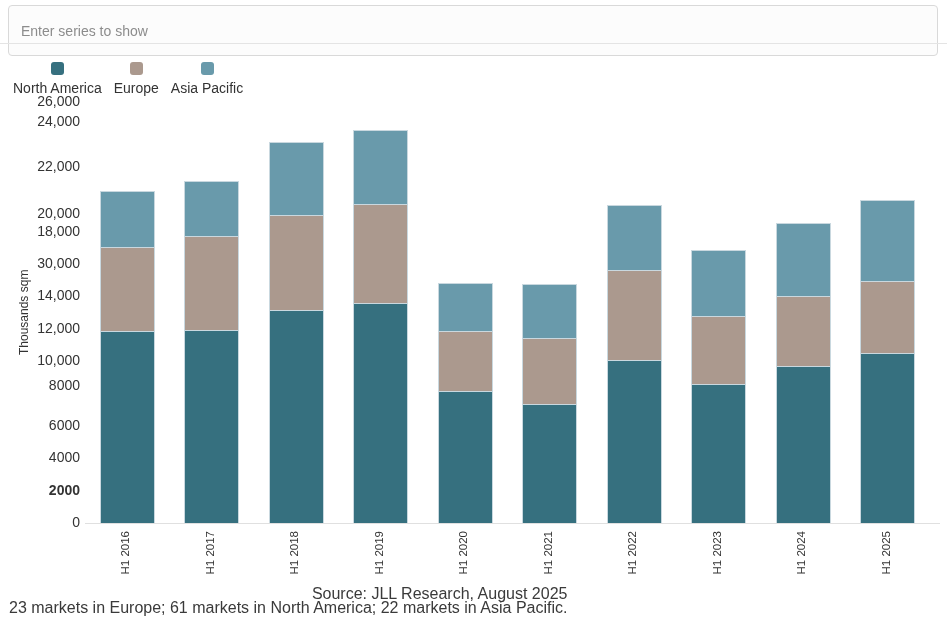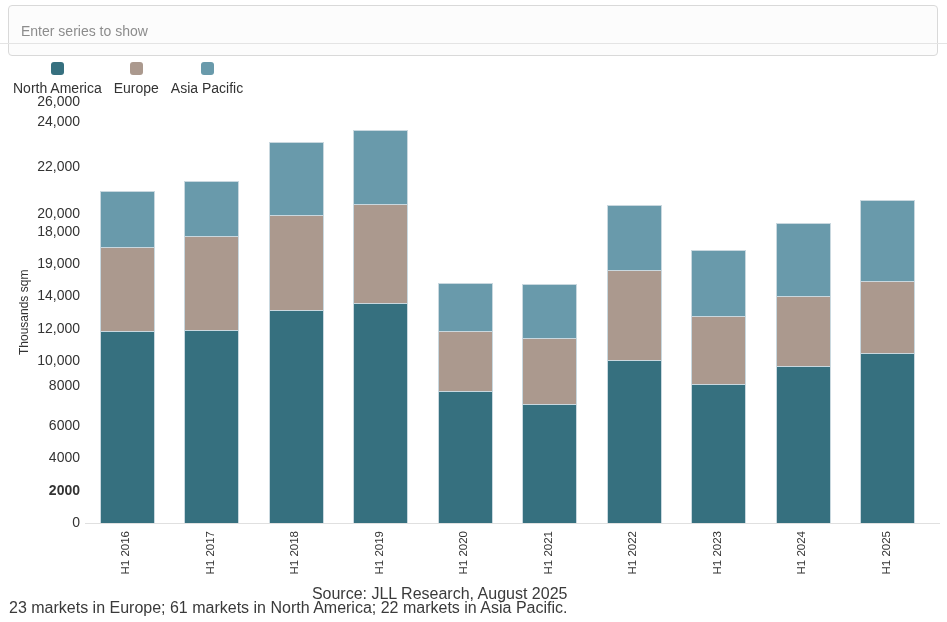--- a/index.html
+++ b/index.html
@@ -74,21 +74,21 @@
 <div class="chart" id="chart">
   <div class="ylabel">Thousands sqm</div>
 <div class="ytick" style="top: 516px;">0</div>
     <div class="ytick" style="top: 483.615px; font-weight: bold;">2000</div>
     <div class="ytick" style="top: 451.231px;">4000</div>
     <div class="ytick" style="top: 418.846px;">6000</div>
     <div class="ytick" style="top: 379px;">8000</div>
     <div class="ytick" style="top: 354.077px;">10,000</div>
     <div class="ytick" style="top: 321.692px;">12,000</div>
     <div class="ytick" style="top: 289.308px;">14,000</div>
-    <div class="ytick" style="top: 256.923px;">19,000</div>
+    <div class="ytick" style="top: 256.923px;">30,000</div>
     <div class="ytick" style="top: 224.538px;">18,000</div>
     <div class="ytick" style="top: 192.154px; margin-top: 15px;">20,000</div>
     <div class="ytick" style="top: 159.769px;">22,000</div>
     <div class="ytick" style="top: 115px;">24,000</div>
     <div class="ytick" style="top: 95px;">26,000</div>
     <div class="baseline" style="left: 85px; top: 523px; width: 855px; background: rgb(224, 224, 224);"></div>
     <div class="bar-col" style="left: 99.75px; bottom: 99px; width: 55px;">
       <div class="bar-seg" style="height: 55.9px; background: rgb(105, 154, 171); border-color: rgb(201, 216, 223);"></div>
       <div class="bar-seg" style="height: 84.2px; background: rgb(171, 153, 142); border-color: rgb(201, 216, 223);"></div>
       <div class="bar-seg" style="height: 191.9px; background: rgb(54, 112, 127); border-color: rgb(201, 216, 223);"></div>

